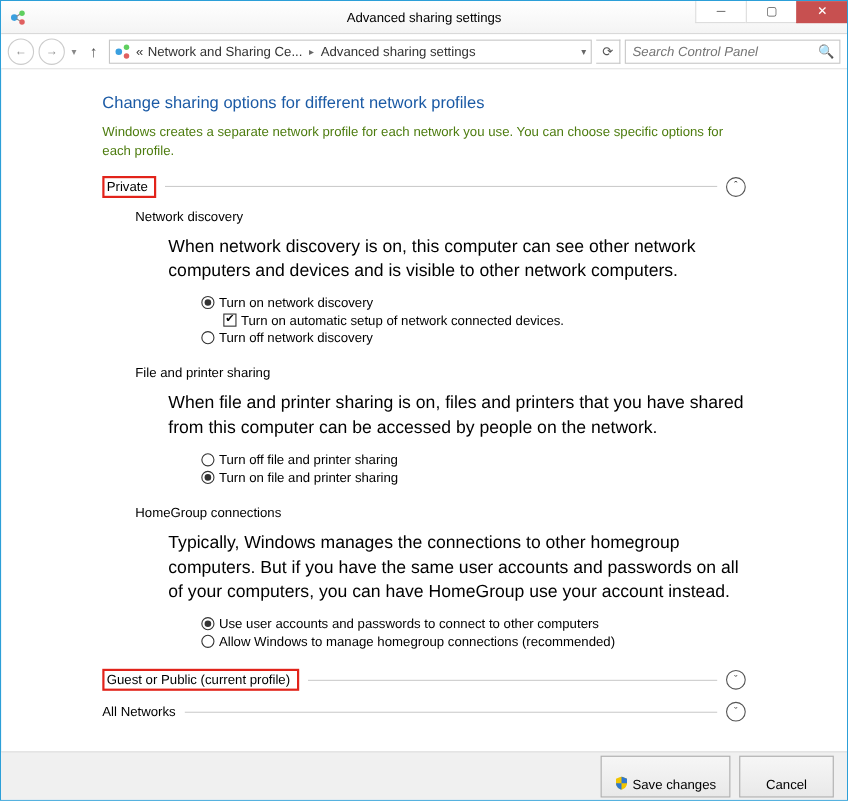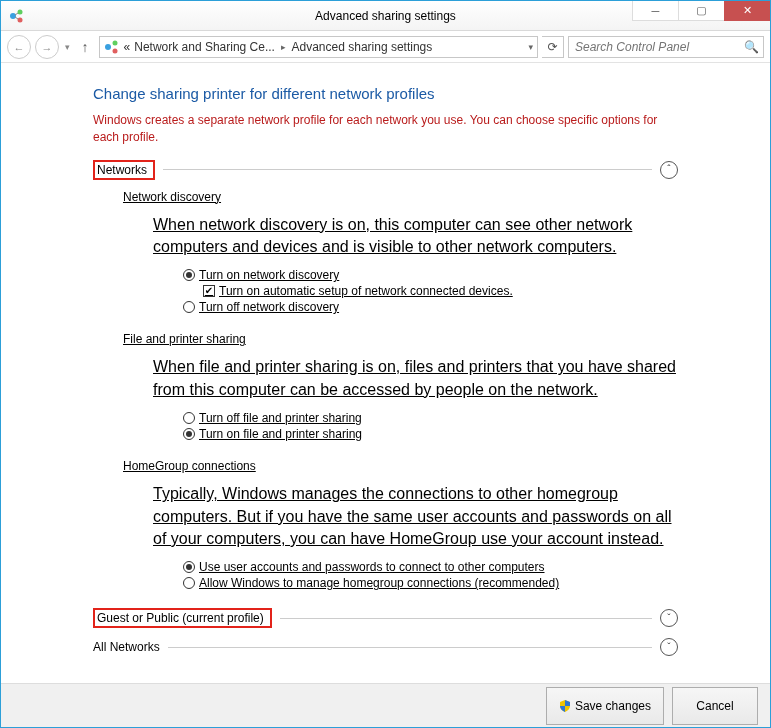--- a/index.html
+++ b/index.html
@@ -148,21 +148,21 @@
     height: 620px;
     overflow: auto;
   }
   .heading {
     color: #1b5aa5;
     font-size: 15px;
     margin-bottom: 10px;
   }
   .desc {
     font-size: 12px;
-    color: #b91c1c;
+    color: #4d7c0f;
     margin-bottom: 14px;
     line-height: 1.4;
   }
   
   .profile-row {
     display: flex;
     align-items: center;
     font-size: 12px;
     color: #000;
     margin: 8px 0 10px 0;
@@ -173,21 +173,21 @@
     width: 18px; height: 18px;
     border: 1px solid #555;
     border-radius: 50%;
     display: flex; align-items: center; justify-content: center;
     font-size: 10px;
     color: #333;
     background: #fff;
   }
   .redbox { border: 2px solid #e2231a; padding: 1px 6px 1px 2px; }
   
-  .section { margin-left: 30px; margin-bottom: 18px; text-decoration: underline; }
+  .section { margin-left: 30px; margin-bottom: 18px; }
   .section-title { font-size: 12px; margin-bottom: 10px; }
   .section-desc { font-size: 16px; margin: 0 0 10px 30px; line-height: 1.4; }
   .option-group { margin-left: 60px; }
   .option-row {
     display: flex;
     align-items: center;
     gap: 4px;
     font-size: 12px;
     margin: 2px 0;
   }
@@ -220,21 +220,20 @@
     padding: 0 12px;
     gap: 8px;
   }
   .btn {
     min-width: 86px;
     height: 23px;
     border: 1px solid #adadad;
     background: linear-gradient(#f6f6f6,#e9e9e9);
     font-size: 12px;
     display: flex;
-    align-items: center;
     justify-content: center;
     padding: 18px 12px;
     gap: 4px;
   }
   .shield {
     width:12px; height:12px;
     display:inline-block;
   }
   .net-icon {
     width:16px; height:16px;
@@ -282,25 +281,25 @@
     <span class="addr-drop">▾</span>
   </div>
   <div class="refresh">⟳</div>
   <div class="search">
     <input placeholder="Search Control Panel" style="">
     <span class="mag">🔍</span>
   </div>
 </div>
 
 <div class="content">
-  <div class="heading">Change sharing printer for different network profiles</div>
+  <div class="heading">Change sharing options for different network profiles</div>
   <div class="desc">Windows creates a separate network profile for each network you use. You can choose specific options for each profile.</div>
 
   <div class="profile-row">
-    <span class="label redbox">Networks</span>
+    <span class="label redbox">Private</span>
     <span class="rule"></span>
     <span class="expander">ˆ</span>
   </div>
 
   <div class="section">
     <div class="section-title">Network discovery</div>
     <div class="section-desc">When network discovery is on, this computer can see other network computers and devices and is visible to other network computers.</div>
     <div class="option-group">
       <div class="option-row">
         <span class="radio">

